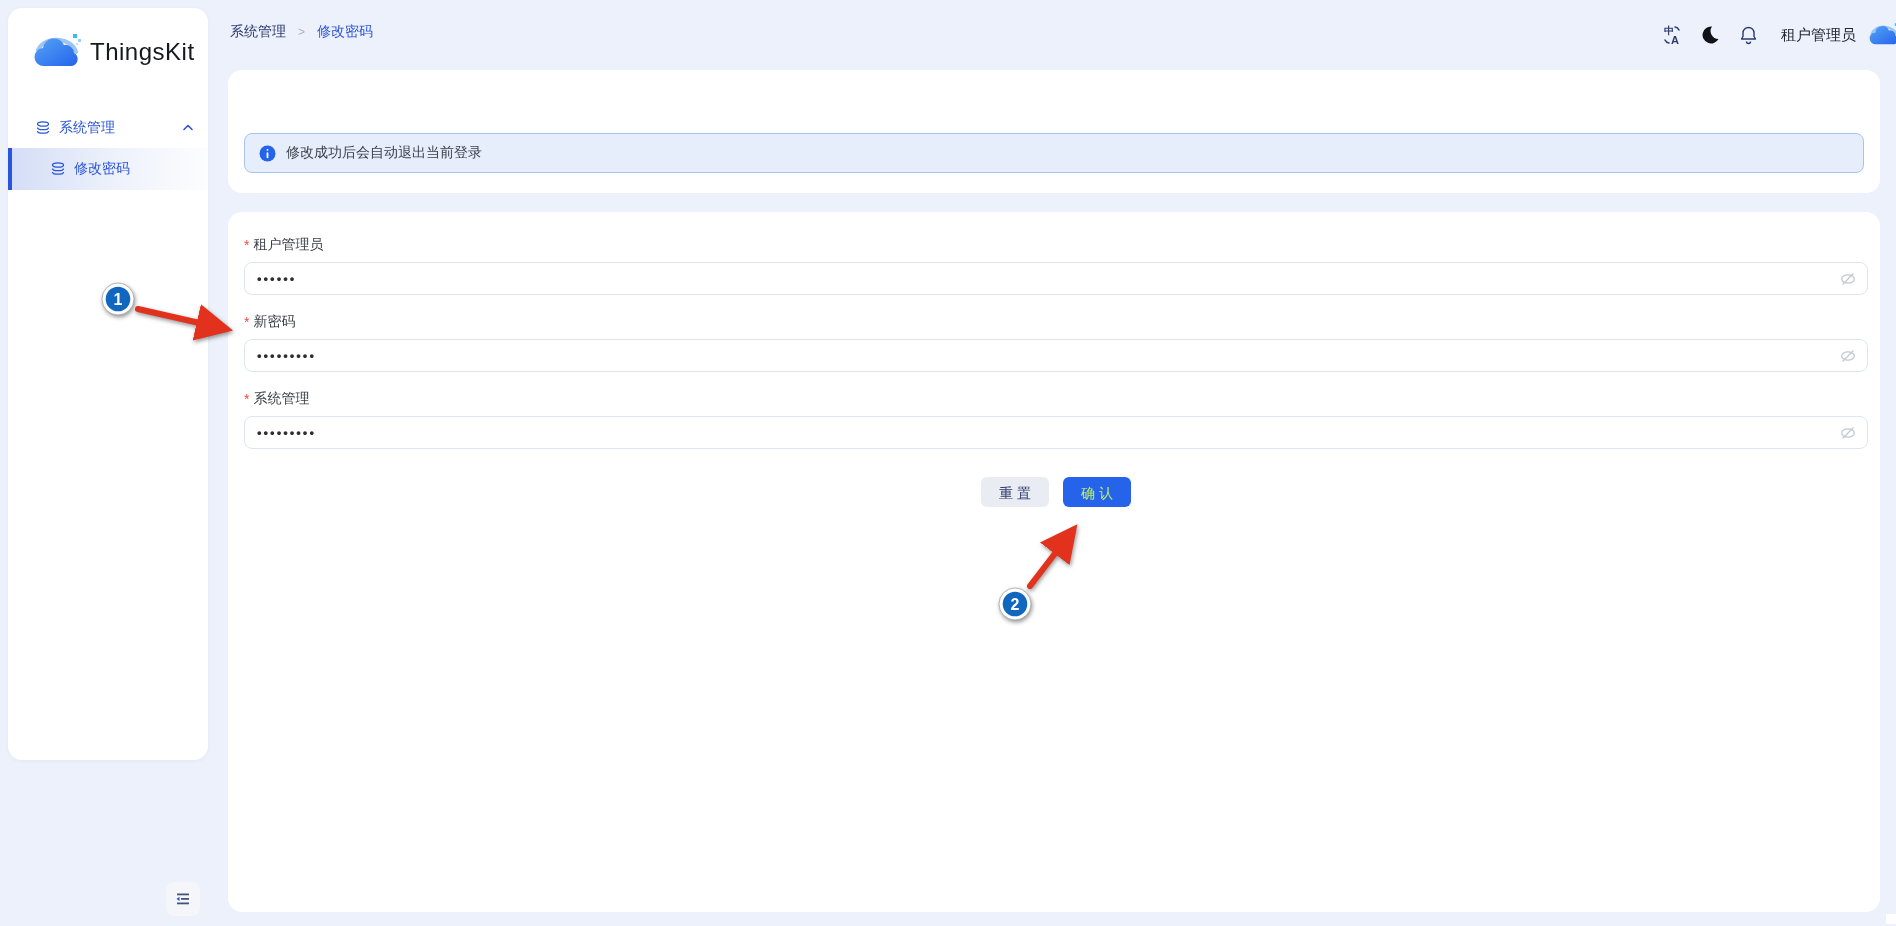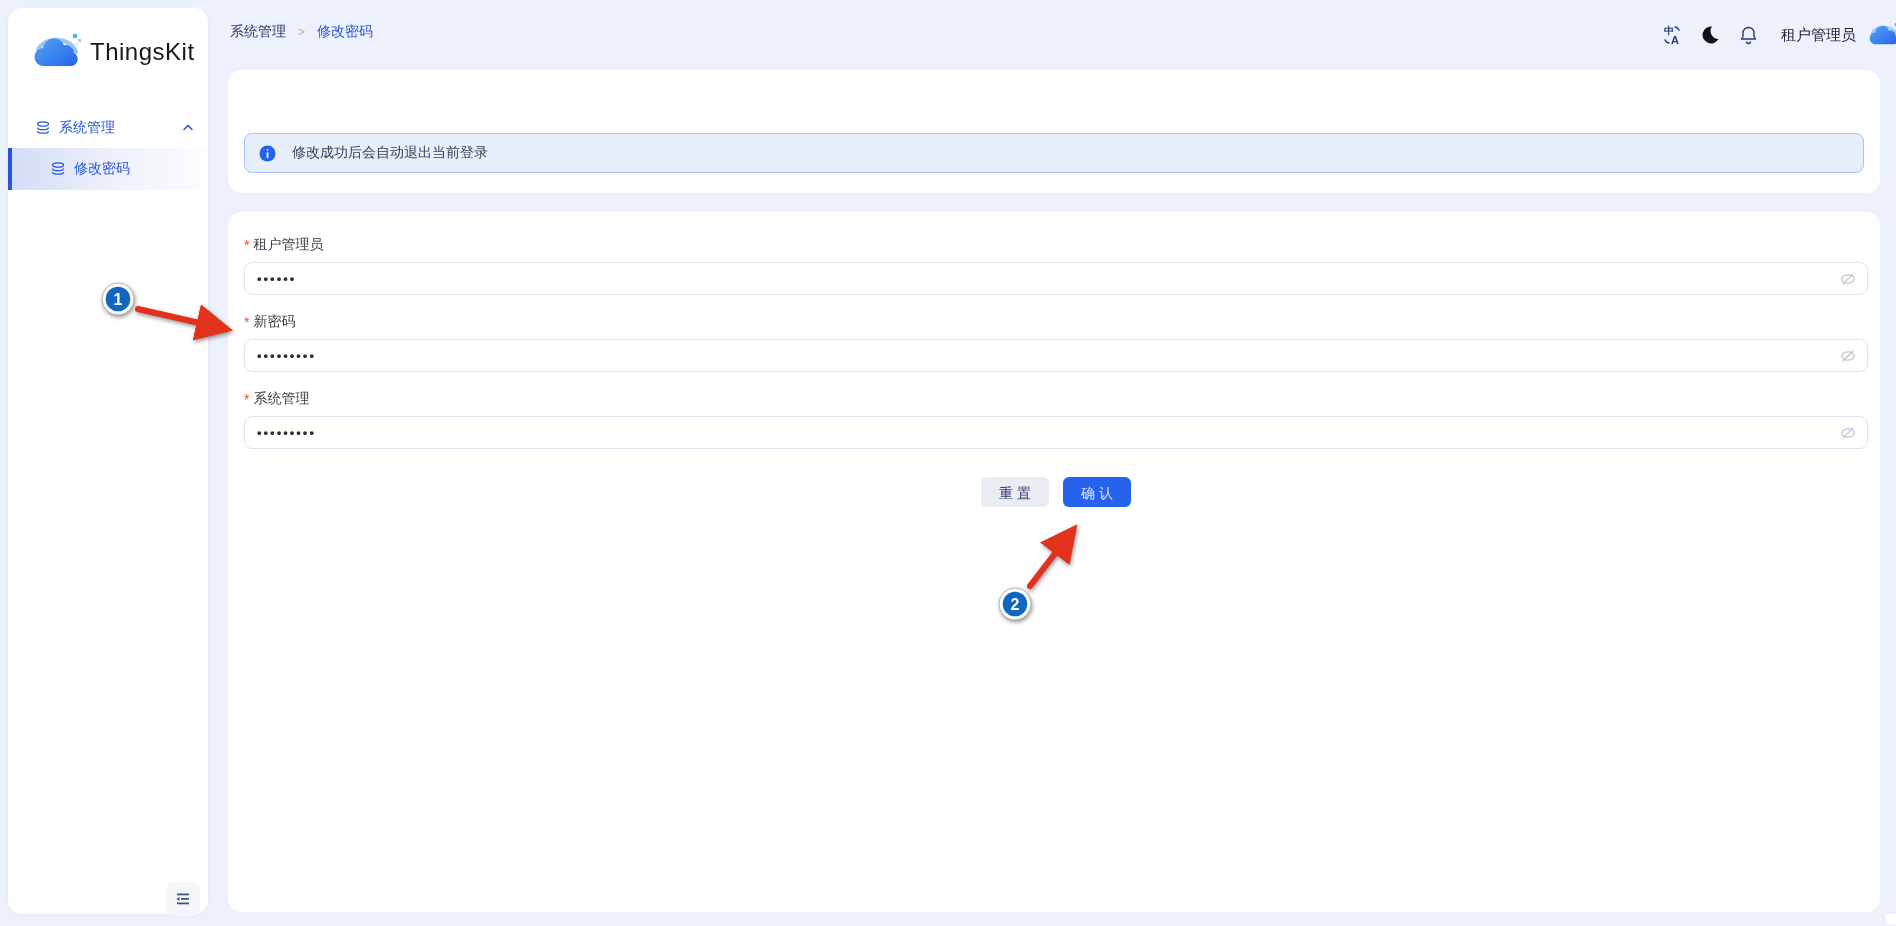--- a/index.html
+++ b/index.html
@@ -1,21 +1,21 @@
 <!DOCTYPE html>
 <html><head>
 <meta charset="utf-8">
 <style>
   * { margin:0; padding:0; box-sizing:border-box; }
   html,body { width:1896px; height:926px; }
   body { font-family:"Liberation Sans","DejaVu Sans",sans-serif; background:#edf1fb; position:relative; overflow:hidden; }
   .app { position:absolute; inset:0; }
 
   
-  .sidebar { position:absolute; left:8px; top:8px; width:200px; height:906px;
+  .sidebar { position:absolute; left:8px; top:8px; width:200px; height:752px;
              background:#ffffff; border-radius:14px; box-shadow:0 1px 4px rgba(30,60,140,.05); }
   .logo-row { position:absolute; left:0; top:18px; width:100%; height:52px; display:flex; align-items:center; padding-left:24px; cursor:pointer; }
   .logo-cloud { width:52px; height:44px; }
   .logo-text { font-size:24px; color:#16181d; font-weight:500; letter-spacing:.5px; margin-left:6px; }
 
   .menu-parent { position:absolute; left:0; top:102px; width:100%; height:36px;
                  display:flex; align-items:center; padding:0 14px 0 27px; cursor:pointer; color:#2a55da; }
   .menu-parent .mi-label { font-size:14px; margin-left:8px; flex:1; }
   .menu-child { position:absolute; left:0; top:140px; width:100%; height:42px; display:flex; align-items:center;
                 padding-left:42px; cursor:pointer; color:#2a55da;
@@ -35,39 +35,39 @@
   .header-actions { position:absolute; right:0; top:16px; height:38px; display:flex; align-items:center; }
   .hicon { width:38px; height:38px; display:flex; align-items:center; justify-content:center; cursor:pointer; }
   .user-role { font-size:15px; color:#222634; margin:0 12px 0 14px; cursor:pointer; }
   .avatar { width:34px; height:34px; border-radius:50%; overflow:hidden; display:flex; align-items:center; justify-content:center; cursor:pointer; margin-right:-6px; }
 
   
   .card1 { position:absolute; left:228px; top:70px; width:1652px; height:123px; background:#fff; border-radius:14px; }
   .notice-title { position:absolute; left:16px; top:18px; font-size:19px; font-weight:bold; color:#15171f; }
   .alert { position:absolute; left:16px; top:63px; width:1620px; height:40px; background:#e7eefb;
            border:1px solid #a9c3f1; border-radius:8px; display:flex; align-items:center; padding-left:14px; }
-  .alert-text { font-size:14px; color:#3a3f47; margin-left:16px; }
+  .alert-text { font-size:14px; color:#3a3f47; margin-left:10px; }
 
   .card2 { position:absolute; left:228px; top:212px; width:1652px; height:700px; background:#fff; border-radius:14px;
            padding:23px 28px 0 16px; }
   .form-item { width:1624px; }
   .f-label { height:20px; margin-bottom:7px; font-size:14px; color:#3a3f47; display:flex; align-items:center; }
   .req { color:#f04a3c; margin-right:4px; font-size:14px; }
   .pw-wrap { position:relative; width:1624px; height:33px; margin-bottom:17px; }
   .pw-input { width:100%; height:100%; border:1px solid #dde5f4; border-radius:8px; background:#fff;
               padding:0 36px 0 12px; font-size:13px; font-weight:bold; letter-spacing:2px; color:#2f2f2f; outline:none;
               font-family:"Liberation Sans","DejaVu Sans",sans-serif; }
   .eye-btn { position:absolute; right:10px; top:50%; transform:translateY(-50%); width:20px; height:20px;
              display:flex; align-items:center; justify-content:center; cursor:pointer; }
 
   .btn-row { width:1624px; margin-top:28px; display:flex; justify-content:center; gap:14px; }
   .btn { height:30px; border:none; border-radius:6px; font-size:14px; cursor:pointer; padding:8px 18px;
          font-family:"Liberation Sans","DejaVu Sans",sans-serif; }
   .btn-reset { background:#e9ecf3; color:#2b3a6b; }
-  .btn-confirm { background:#2563eb; color:#e5e5e5; }
+  .btn-confirm { background:#2563eb; color:#bef264; }
 
   .scroll-corner { position:absolute; left:1886px; top:914px; width:10px; height:10px; background:#ffffff; }
 
   
   .anno-layer { position:absolute; inset:0; pointer-events:none; }
   .shadowed { filter:drop-shadow(1.5px 2.5px 2px rgba(60,60,60,.55)); }
 </style>
 </head>
 <body>
 

